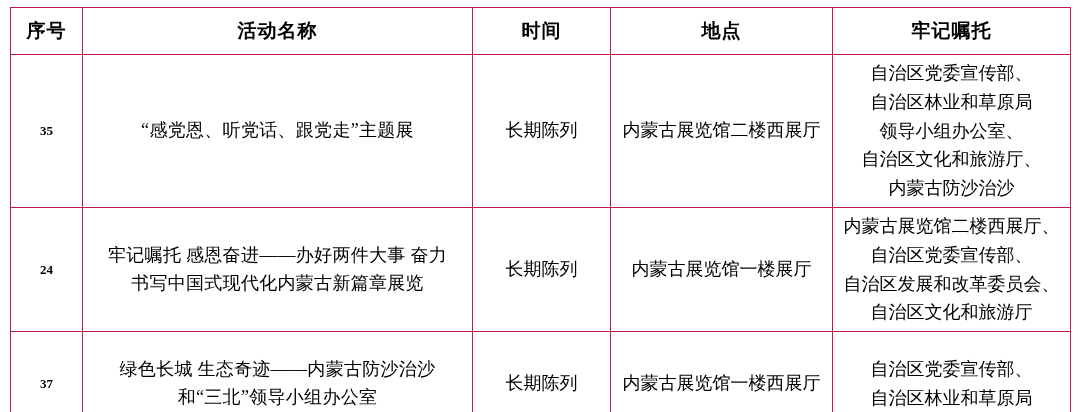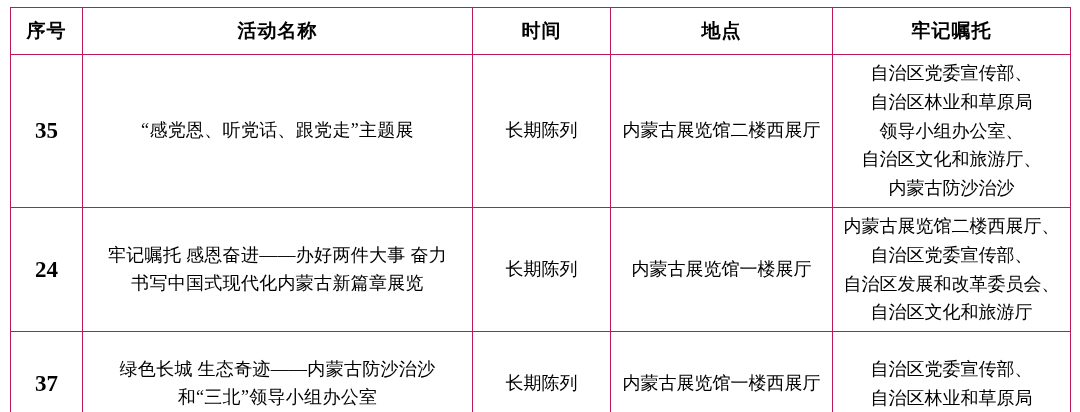--- a/index.html
+++ b/index.html
@@ -40,21 +40,21 @@
     font-size: 19px;
     height: 47px;
     letter-spacing: 1px;
   }
   tbody td {
     font-size: 18px;
     line-height: 1.55;
   }
   td.col-index {
     font-weight: bold;
-    font-size: 23px;
+    font-size: 13px;
   }
   td.col-name {
     letter-spacing: 0.3px;
   }
   td.col-time, td.col-place {
     white-space: nowrap;
   }
   td.col-org {
     line-height: 1.6;
   }

